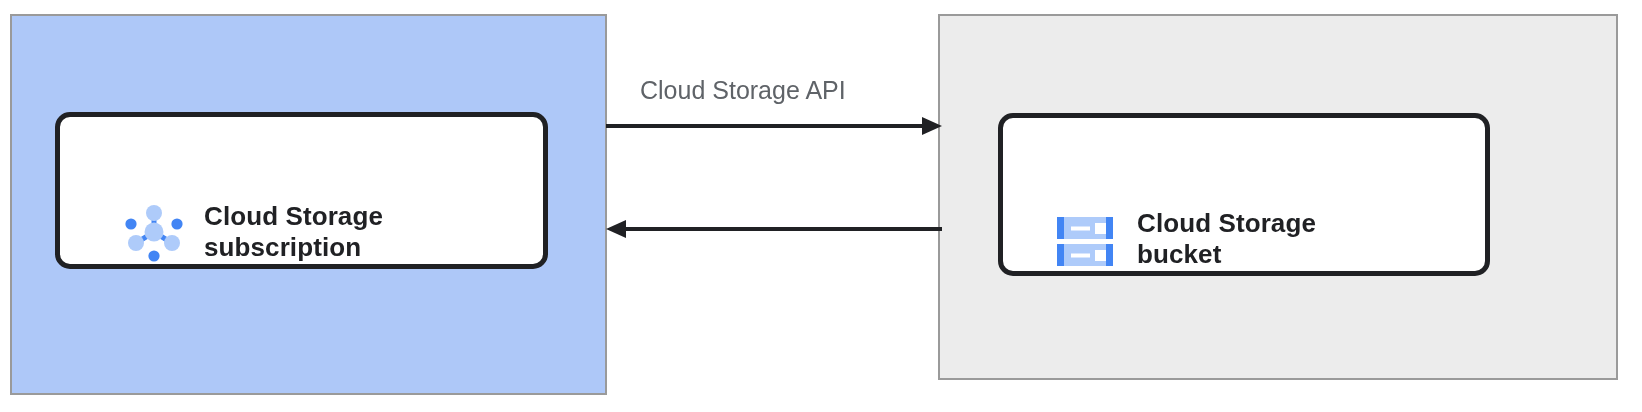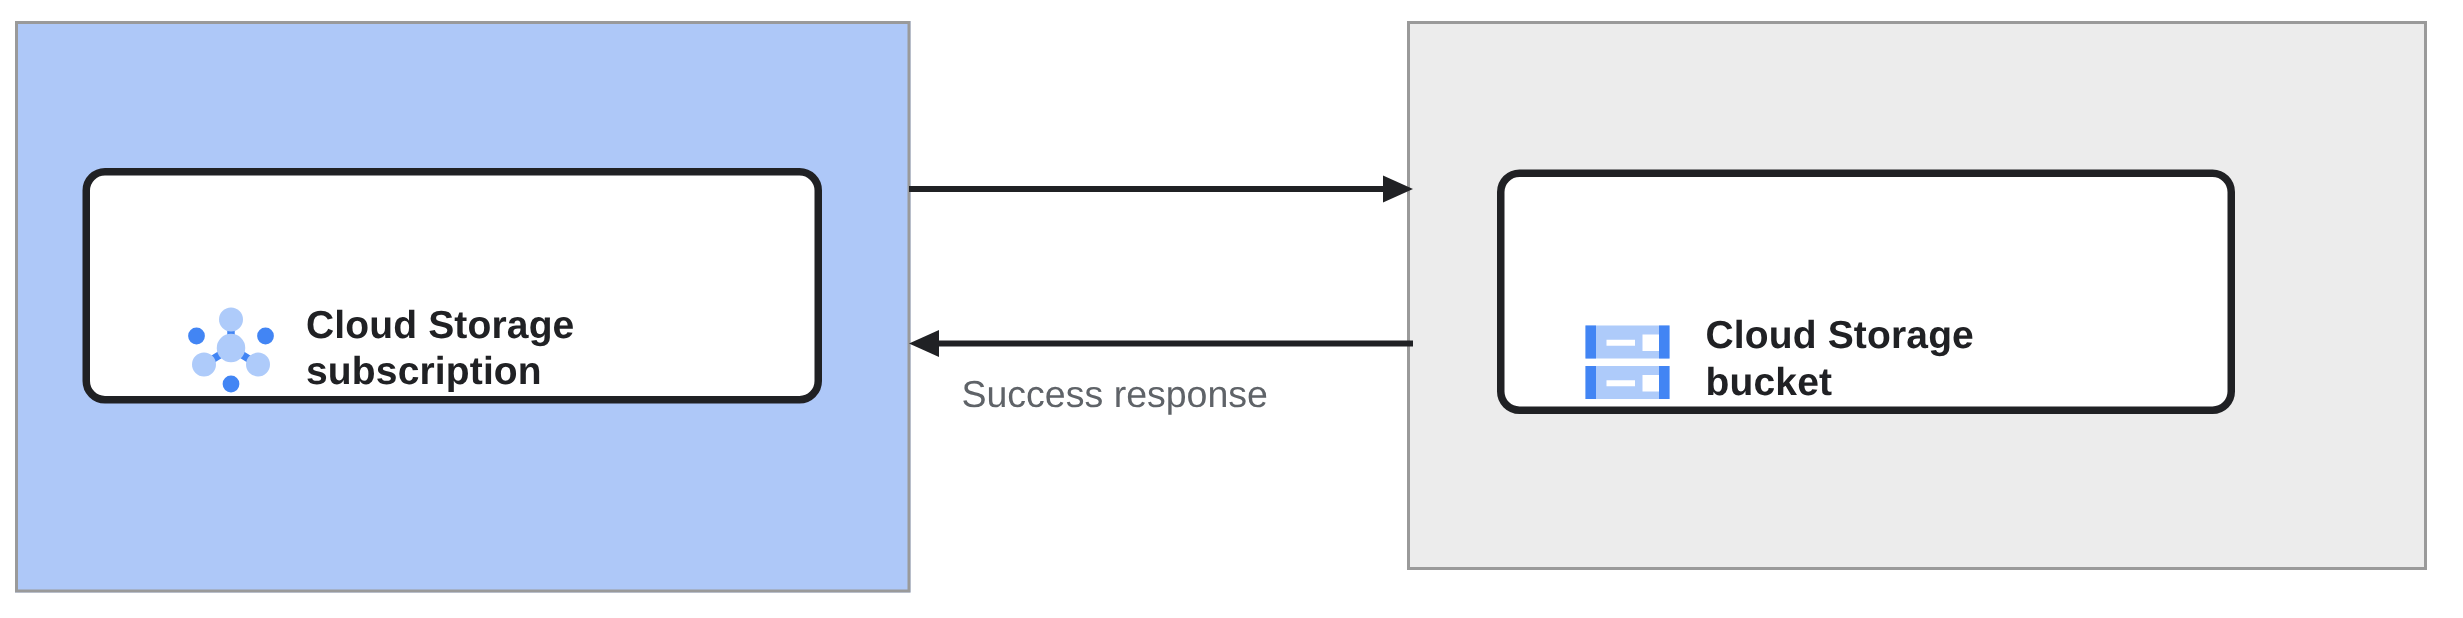--- a/index.html
+++ b/index.html
@@ -180,16 +180,16 @@
   <svg class="flow-arrow" id="arrow-request" viewBox="0 0 336 28">
     <line x1="0" y1="14" x2="320" y2="14" stroke="#202124" stroke-width="4"></line>
     <polygon points="336,14 316,5 316,23" fill="#202124"></polygon>
   </svg>
 
   <svg class="flow-arrow" id="arrow-response" viewBox="0 0 336 28">
     <line x1="16" y1="14" x2="336" y2="14" stroke="#202124" stroke-width="4"></line>
     <polygon points="0,14 20,5 20,23" fill="#202124"></polygon>
   </svg>
 
+  <div class="flow-label" id="label-request">Cloud Storage API</div>
 
-  <div class="flow-label" id="label-response">Success response</div>
 
 </div>
 
 </body></html>

